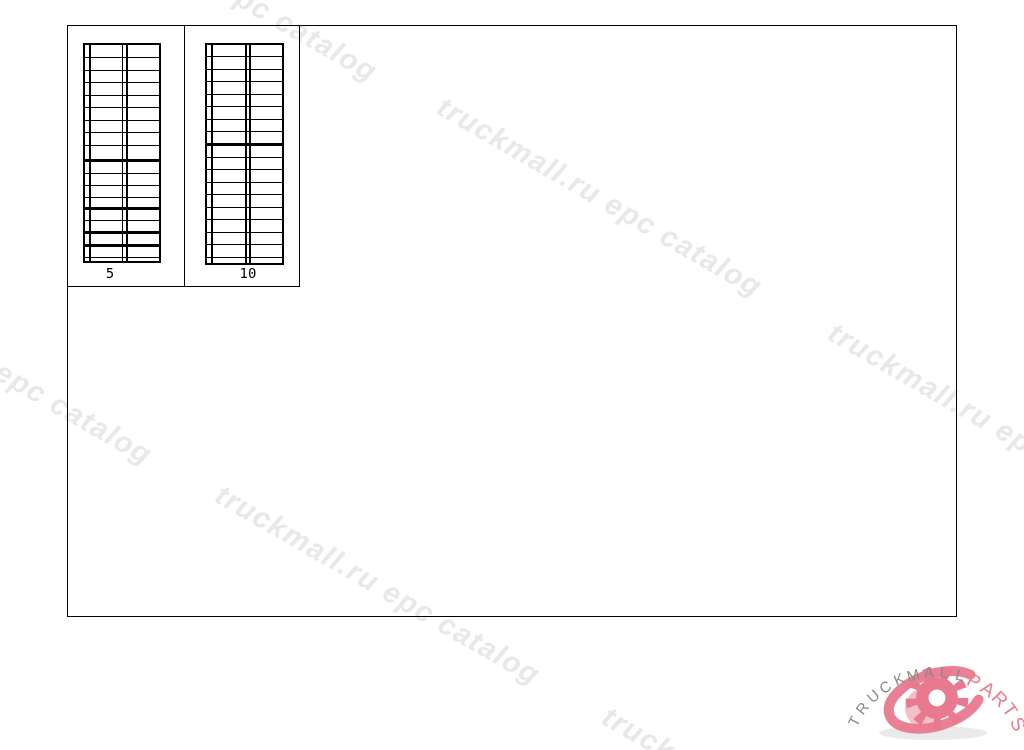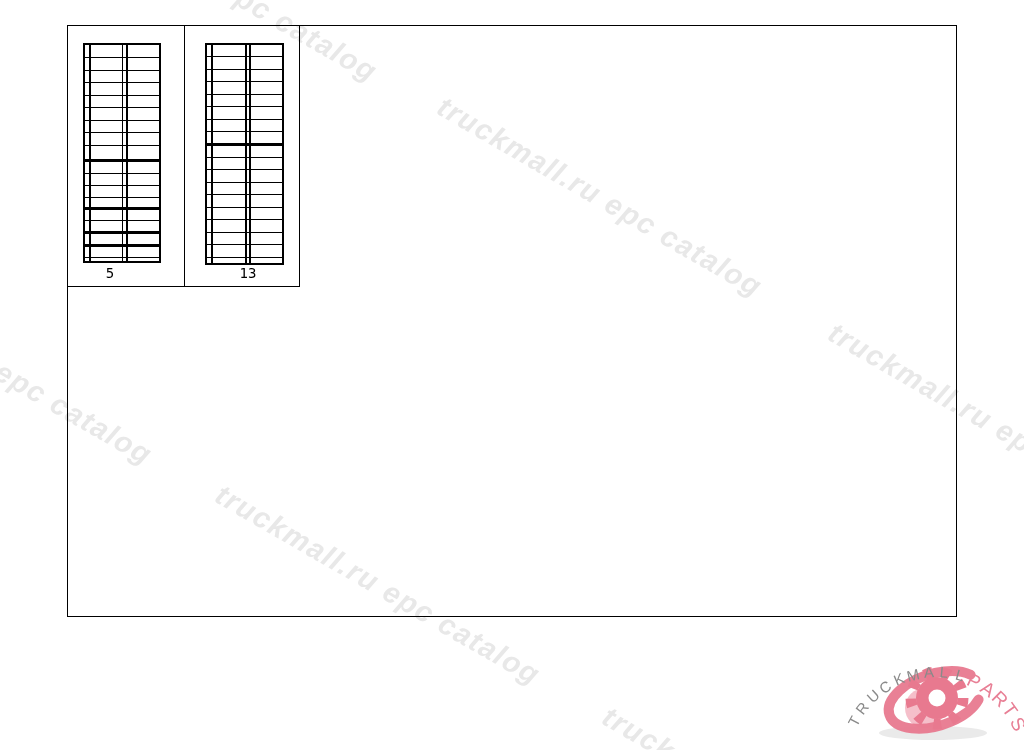--- a/index.html
+++ b/index.html
@@ -108,21 +108,21 @@
           <div class="hl" style="top: 124.3px;"></div>
           <div class="hl" style="top: 136.7px;"></div>
           <div class="hl" style="top: 149.3px;"></div>
           <div class="hl" style="top: 161.7px;"></div>
           <div class="hl" style="top: 174.3px;"></div>
           <div class="hl" style="top: 186.7px;"></div>
           <div class="hl" style="top: 199.3px;"></div>
           <div class="hl" style="top: 211.7px;"></div>
           <div class="hl thick" style="top: 98px;"></div>
         </div>
-        <div class="clabel" style="left: 226px; top: 266px;">13</div>
+        <div class="clabel" style="left: 226px; top: 266px;">10</div>
       </div>
   </div>
 
   <div id="logo">
     <svg id="gear-svg" width="180" height="125" viewBox="0 0 180 125">
       <ellipse class="shadow-el" cx="88" cy="103" rx="54" ry="7"></ellipse>
       <circle class="gear-echo" cx="80" cy="78" r="20"></circle>
       <path class="swirl" d="M 125.6 44.7 A 48 26 -18 1 0 133.6 69.5"></path>
       <g transform="translate(92,68)">
         <circle class="teeth" r="26"></circle>

